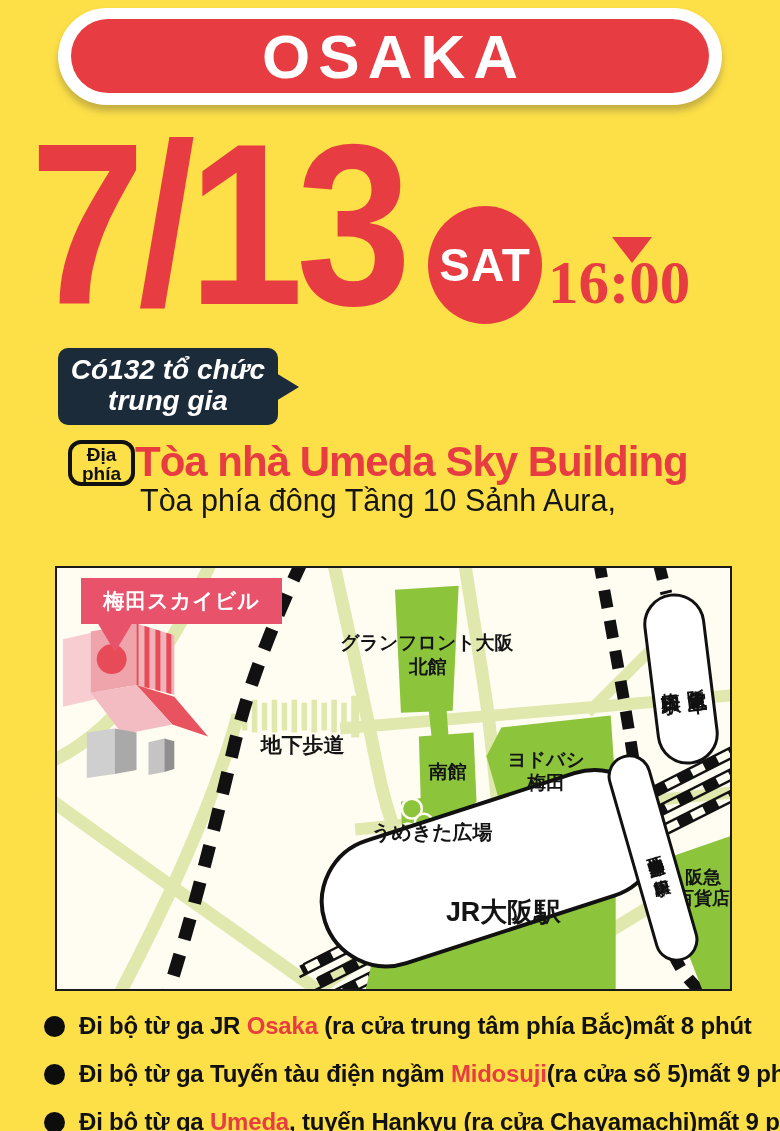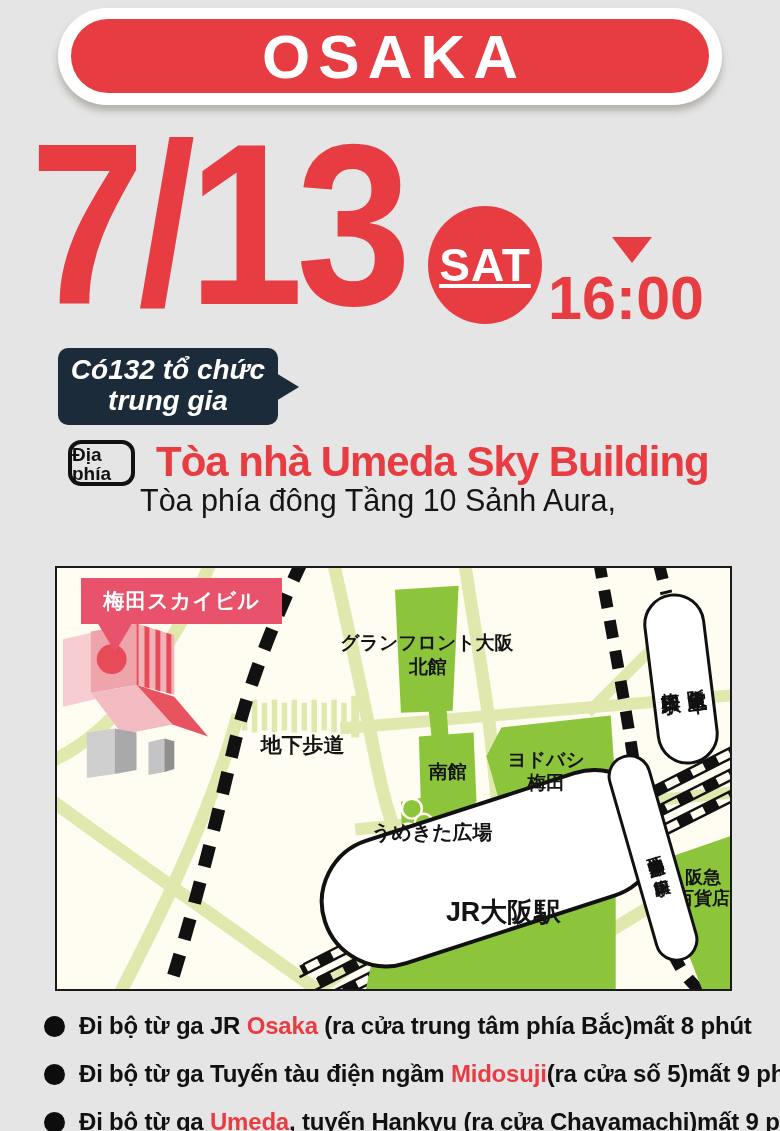--- a/index.html
+++ b/index.html
@@ -1,54 +1,54 @@
 <!DOCTYPE html>
 <html><head>
 <meta charset="utf-8">
 <style>
   html,body{margin:0;padding:0;}
   body{font-family:"Liberation Sans","DejaVu Sans",sans-serif;}
-  .page{position:relative;width:780px;height:1131px;background:#e5e5e5;overflow:hidden;}
+  .page{position:relative;width:780px;height:1131px;background:#fde047;overflow:hidden;}
 
   
   .banner{position:absolute;left:58px;top:8px;width:664px;height:97px;background:#fff;
     border-radius:50px;box-shadow:0 6px 7px rgba(90,80,60,.35);}
   .banner-red{position:absolute;left:13px;top:11px;right:13px;bottom:12px;background:#e73c41;
     border-radius:40px;display:flex;align-items:center;justify-content:center;}
   .banner-hole{position:absolute;width:30px;height:38px;border-radius:50%;background:#fff;top:29px;}
   .hole-l{left:38px;} .hole-r{right:38px;}
   .banner-title{color:#fff;font-size:62px;font-weight:bold;letter-spacing:8px;padding-left:8px;}
 
   
   .big-date{position:absolute;left:30px;top:110px;color:#e73c41;font-size:230px;line-height:1;
     font-weight:bold;letter-spacing:-8px;transform:scaleX(.9);transform-origin:left top;white-space:nowrap;}
   .sat-circle{position:absolute;left:428px;top:206px;width:114px;height:118px;border-radius:50%;
     background:#e73c41;display:flex;align-items:center;justify-content:center;}
-  .sat-circle span{color:#fff;font-size:46px;font-weight:bold;letter-spacing:1px;text-decoration:underline;}
+  .sat-circle span{color:#fff;font-size:46px;font-weight:bold;letter-spacing:1px;}
   .time{position:absolute;left:548px;color:#e73c41;font-size:61px;font-weight:bold;line-height:61px;white-space:nowrap;}
-  .time-start{top:172px;} .time-end{top:268px;}
+  .time-start{top:172px;} .time-end{top:252px;font-family:Liberation Serif, serif;}
   .time-arrow{position:absolute;left:612px;top:237px;width:0;height:0;
     border-left:20px solid transparent;border-right:20px solid transparent;border-top:26px solid #e73c41;}
 
   
   .pbadge{position:absolute;left:58px;top:348px;width:220px;height:77px;background:#1c2b39;
     border-radius:10px;color:#fff;text-align:center;padding-top:6px;box-sizing:border-box;font-style:italic;}
   .pbadge .l{font-size:28px;font-weight:bold;line-height:31px;}
   .pbadge-arrow{position:absolute;right:-21px;top:25px;width:0;height:0;
     border-top:14px solid transparent;border-bottom:14px solid transparent;border-left:23px solid #1c2b39;}
   .stats{position:absolute;left:310px;top:343px;width:468px;}
   .stat-item{display:flex;align-items:flex-start;height:50px;}
   .stat-dot{width:21px;height:21px;border-radius:50%;background:#e4687c;margin:10px 8px 0 0;flex-shrink:0;}
   .stat-text{font-size:23.5px;font-weight:bold;line-height:25px;color:#111;white-space:nowrap;}
 
   
   .vbadge{position:absolute;left:68px;top:440px;width:67px;height:46px;border:4px solid #111;
-    border-radius:13px;box-sizing:border-box;padding-top:1px;}
+    border-radius:13px;box-sizing:border-box;text-align:center;padding-top:1px;}
   .vbadge .l{font-size:19px;line-height:19px;font-weight:bold;color:#111;}
-  .venue-name{position:absolute;left:156px;top:438px;font-size:42px;font-weight:bold;color:#e73c41;
+  .venue-name{position:absolute;left:135px;top:438px;font-size:42px;font-weight:bold;color:#e73c41;
     letter-spacing:-1px;white-space:nowrap;}
   .venue-detail{position:absolute;left:140px;top:484px;font-size:30.5px;line-height:33px;
     font-weight:normal;color:#151515;}
 
   
   .map{position:absolute;left:55px;top:566px;width:677px;height:425px;background:#fffcf2;
     border:2.5px solid #1a1a1a;box-sizing:border-box;overflow:hidden;}
   .map svg{position:absolute;left:0;top:0;width:100%;height:100%;}
   .map text{font-weight:bold;fill:#141414;font-family:"Liberation Sans","DejaVu Sans",sans-serif;}
   .sky-label{position:absolute;left:24px;top:10px;width:201px;height:46px;background:#e8536b;

